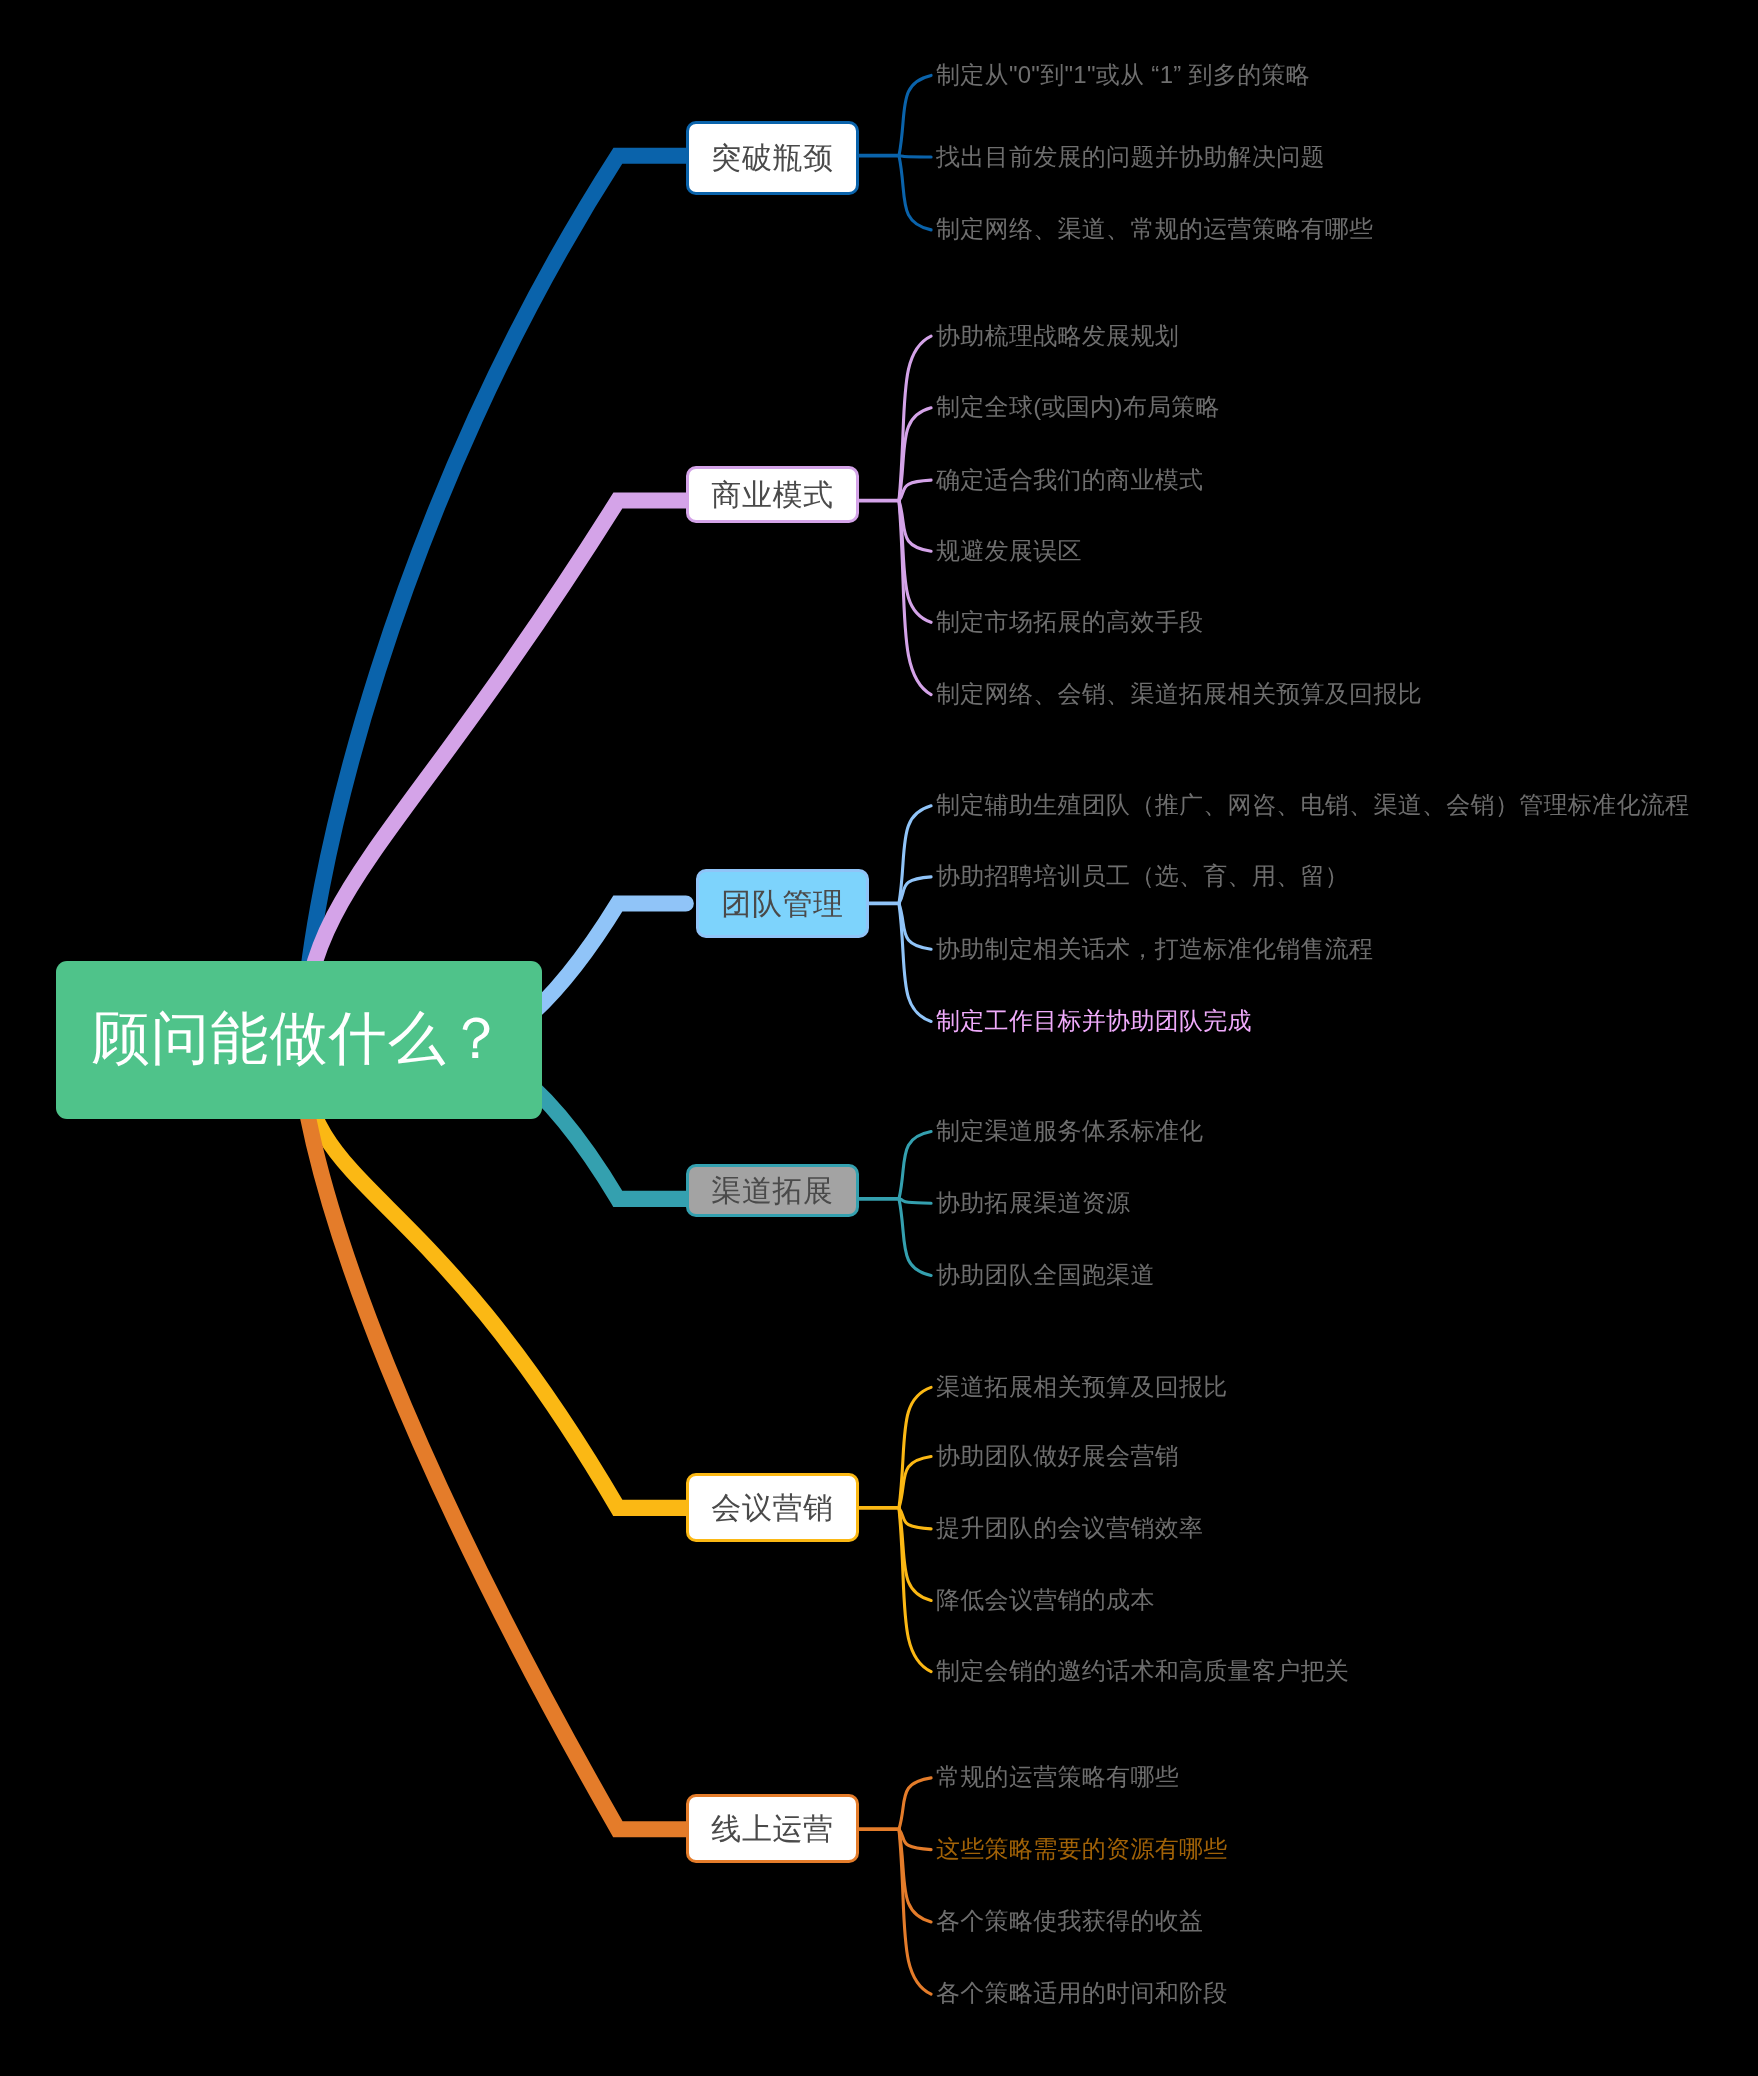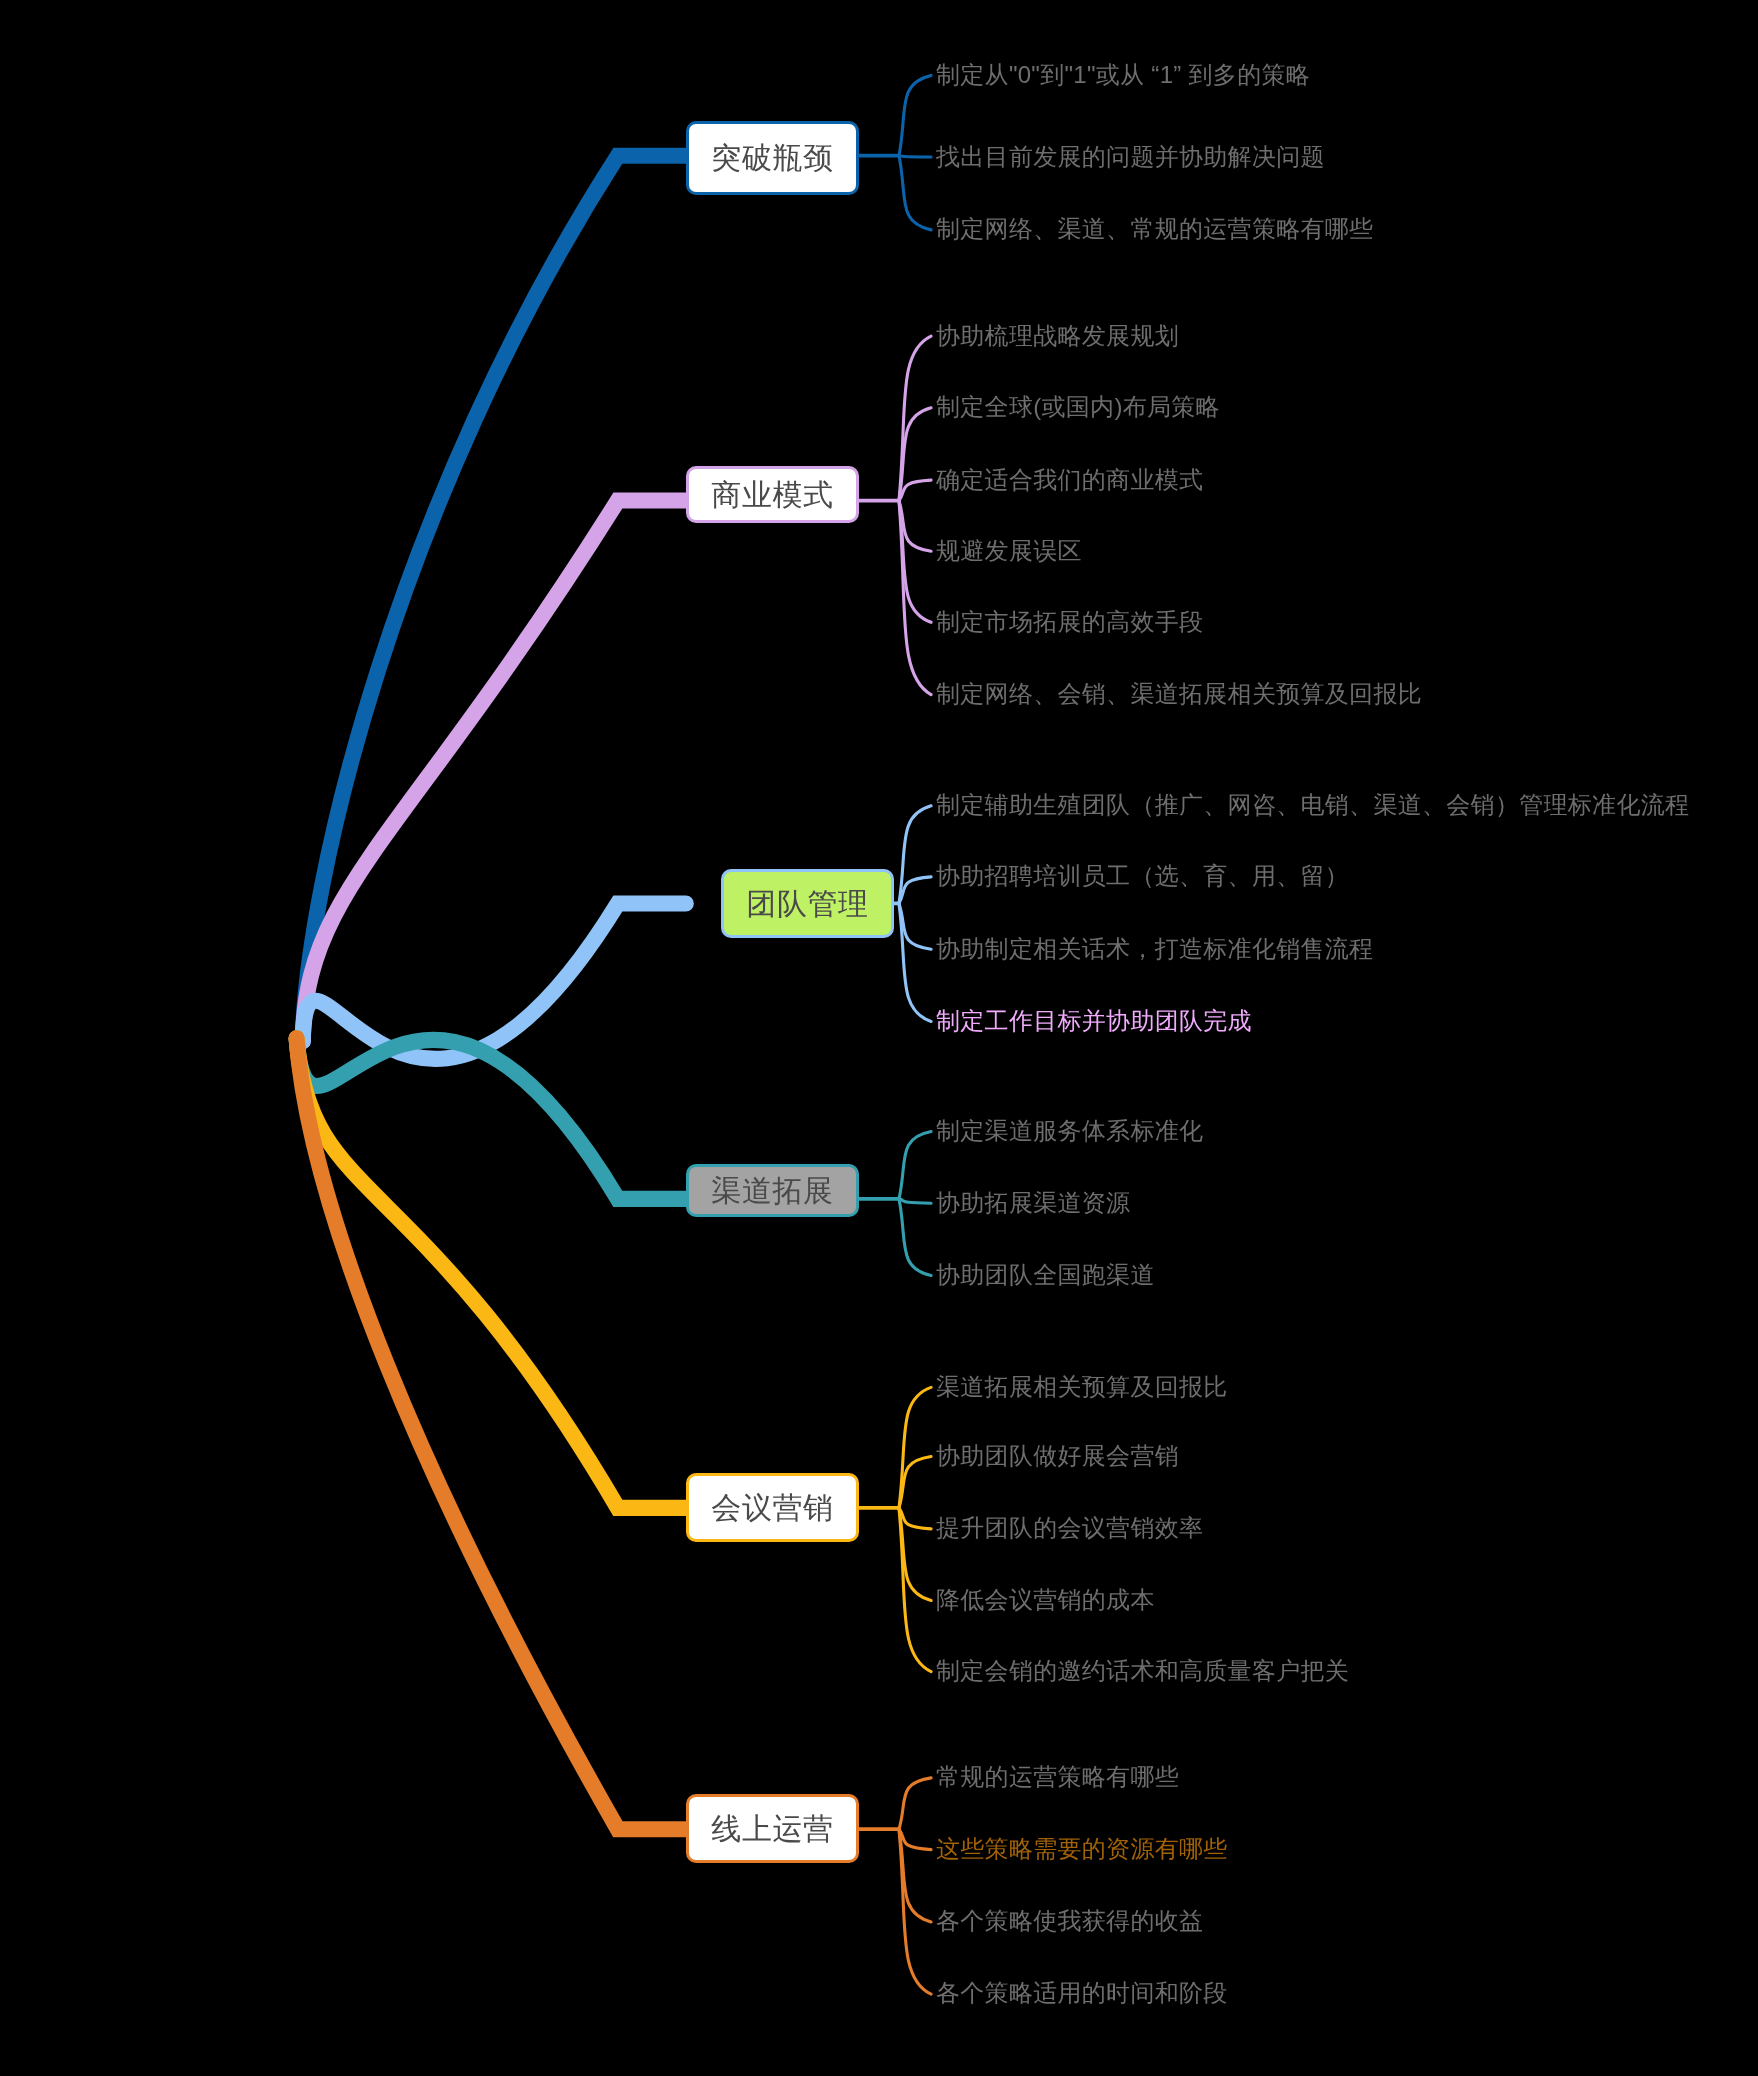--- a/index.html
+++ b/index.html
@@ -91,38 +91,41 @@
       <path d="M 1455 2440 C 1469 2522.5, 1451 2575, 1507 2590" stroke="#FBB814" stroke-width="5" fill="none" stroke-linecap="round"></path>
       <path d="M 1455 2440 C 1469 2585.75, 1451 2678.5, 1507 2705" stroke="#FBB814" stroke-width="5" fill="none" stroke-linecap="round"></path>
       <path d="M 480 1680 C 500 1950, 680 2400, 1000 2960 L 1110 2960" stroke="#E47C2A" stroke-width="26" fill="none" stroke-linecap="round"></path>
       <path d="M 1390 2960 L 1455 2960" stroke="#E47C2A" stroke-width="6" fill="none" stroke-linecap="round"></path>
       <path d="M 1455 2960 C 1469 2914.35, 1451 2885.3, 1507 2877" stroke="#E47C2A" stroke-width="5" fill="none" stroke-linecap="round"></path>
       <path d="M 1455 2960 C 1469 2978.15, 1451 2989.7, 1507 2993" stroke="#E47C2A" stroke-width="5" fill="none" stroke-linecap="round"></path>
       <path d="M 1455 2960 C 1469 3042.5, 1451 3095, 1507 3110" stroke="#E47C2A" stroke-width="5" fill="none" stroke-linecap="round"></path>
       <path d="M 1455 2960 C 1469 3106.85, 1451 3200.3, 1507 3227" stroke="#E47C2A" stroke-width="5" fill="none" stroke-linecap="round"></path>
     </svg>
 
+  <div class="root-node" style="left: 56px; top: 961px; width: 486px; height: 158px; background: rgb(79, 195, 138); color: rgb(255, 255, 255);">
+    <span>顾问能做什么？</span>
+  </div>
 
   <div id="nodes">
       <div class="branch-node" style="left: 686px; top: 121px; width: 173px; height: 74px; border-color: rgb(10, 99, 171); color: rgb(74, 74, 74); background: rgb(255, 255, 255);">
         <span>突破瓶颈</span>
       </div>
       <div class="leaf" style="left: 936px; top: 63px; color: rgb(110, 110, 110);"><span>制定从"0"到"1"或从 “1” 到多的策略</span></div>
       <div class="leaf" style="left: 936px; top: 145px; color: rgb(110, 110, 110);"><span>找出目前发展的问题并协助解决问题</span></div>
       <div class="leaf" style="left: 936px; top: 217px; color: rgb(110, 110, 110);"><span>制定网络、渠道、常规的运营策略有哪些</span></div>
       <div class="branch-node" style="left: 686px; top: 466px; width: 173px; height: 57px; border-color: rgb(212, 163, 232); color: rgb(74, 74, 74); background: rgb(255, 255, 255);">
         <span>商业模式</span>
       </div>
       <div class="leaf" style="left: 936px; top: 324px; color: rgb(110, 110, 110);"><span>协助梳理战略发展规划</span></div>
       <div class="leaf" style="left: 936px; top: 395px; color: rgb(110, 110, 110);"><span>制定全球(或国内)布局策略</span></div>
       <div class="leaf" style="left: 936px; top: 468px; color: rgb(110, 110, 110);"><span>确定适合我们的商业模式</span></div>
       <div class="leaf" style="left: 936px; top: 539px; color: rgb(110, 110, 110);"><span>规避发展误区</span></div>
       <div class="leaf" style="left: 936px; top: 610px; color: rgb(110, 110, 110);"><span>制定市场拓展的高效手段</span></div>
       <div class="leaf" style="left: 936px; top: 682px; color: rgb(110, 110, 110);"><span>制定网络、会销、渠道拓展相关预算及回报比</span></div>
-      <div class="branch-node" style="left: 721px; top: 869px; width: 173px; height: 69px; border-color: rgb(144, 196, 248); color: rgb(74, 74, 74); background: #bef264;">
+      <div class="branch-node" style="left: 696px; top: 869px; width: 173px; height: 69px; border-color: rgb(144, 196, 248); color: rgb(74, 74, 74); background: #7dd3fc;">
         <span>团队管理</span>
       </div>
       <div class="leaf" style="left: 936px; top: 793px; color: rgb(110, 110, 110);"><span>制定辅助生殖团队（推广、网咨、电销、渠道、会销）管理标准化流程</span></div>
       <div class="leaf" style="left: 936px; top: 864px; color: rgb(110, 110, 110);"><span>协助招聘培训员工（选、育、用、留）</span></div>
       <div class="leaf" style="left: 936px; top: 937px; color: rgb(110, 110, 110);"><span>协助制定相关话术，打造标准化销售流程</span></div>
       <div class="leaf" style="left: 936px; top: 1009px; color: #f0abfc;"><span>制定工作目标并协助团队完成</span></div>
       <div class="branch-node" style="left: 686px; top: 1164px; width: 173px; height: 53px; border-color: rgb(52, 160, 175); color: rgb(74, 74, 74); background: #a3a3a3;">
         <span>渠道拓展</span>
       </div>
       <div class="leaf" style="left: 936px; top: 1119px; color: rgb(110, 110, 110);"><span>制定渠道服务体系标准化</span></div>

